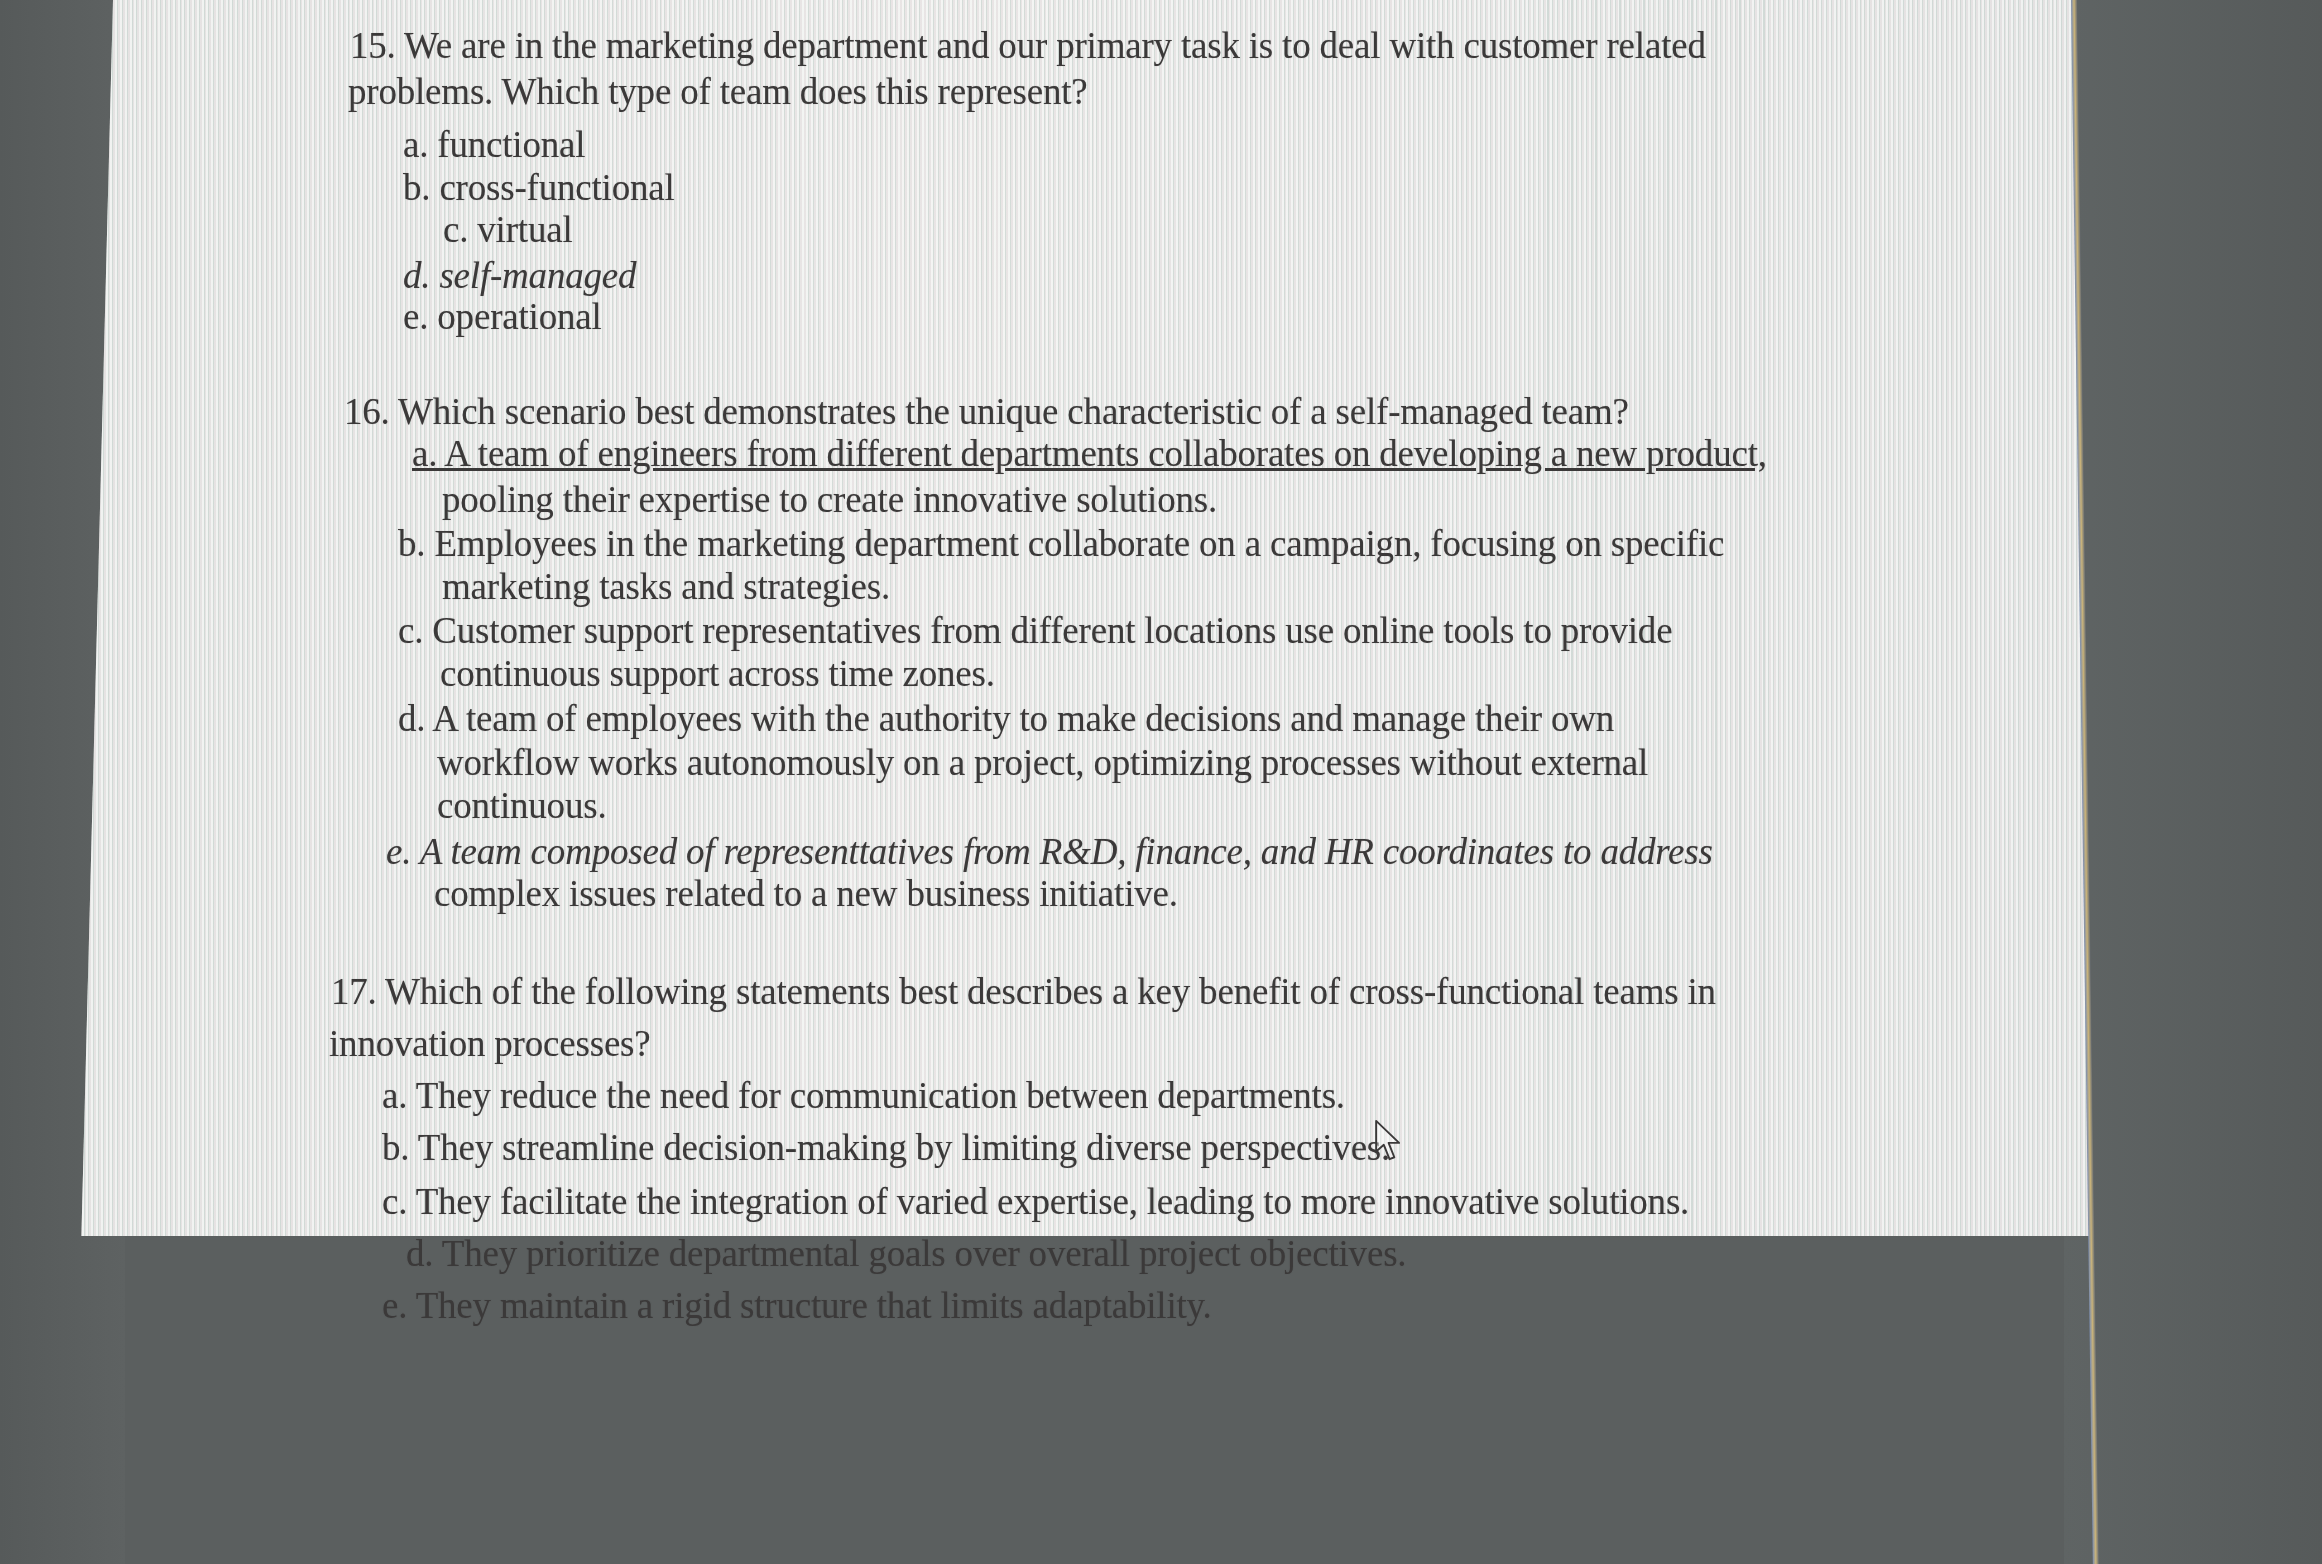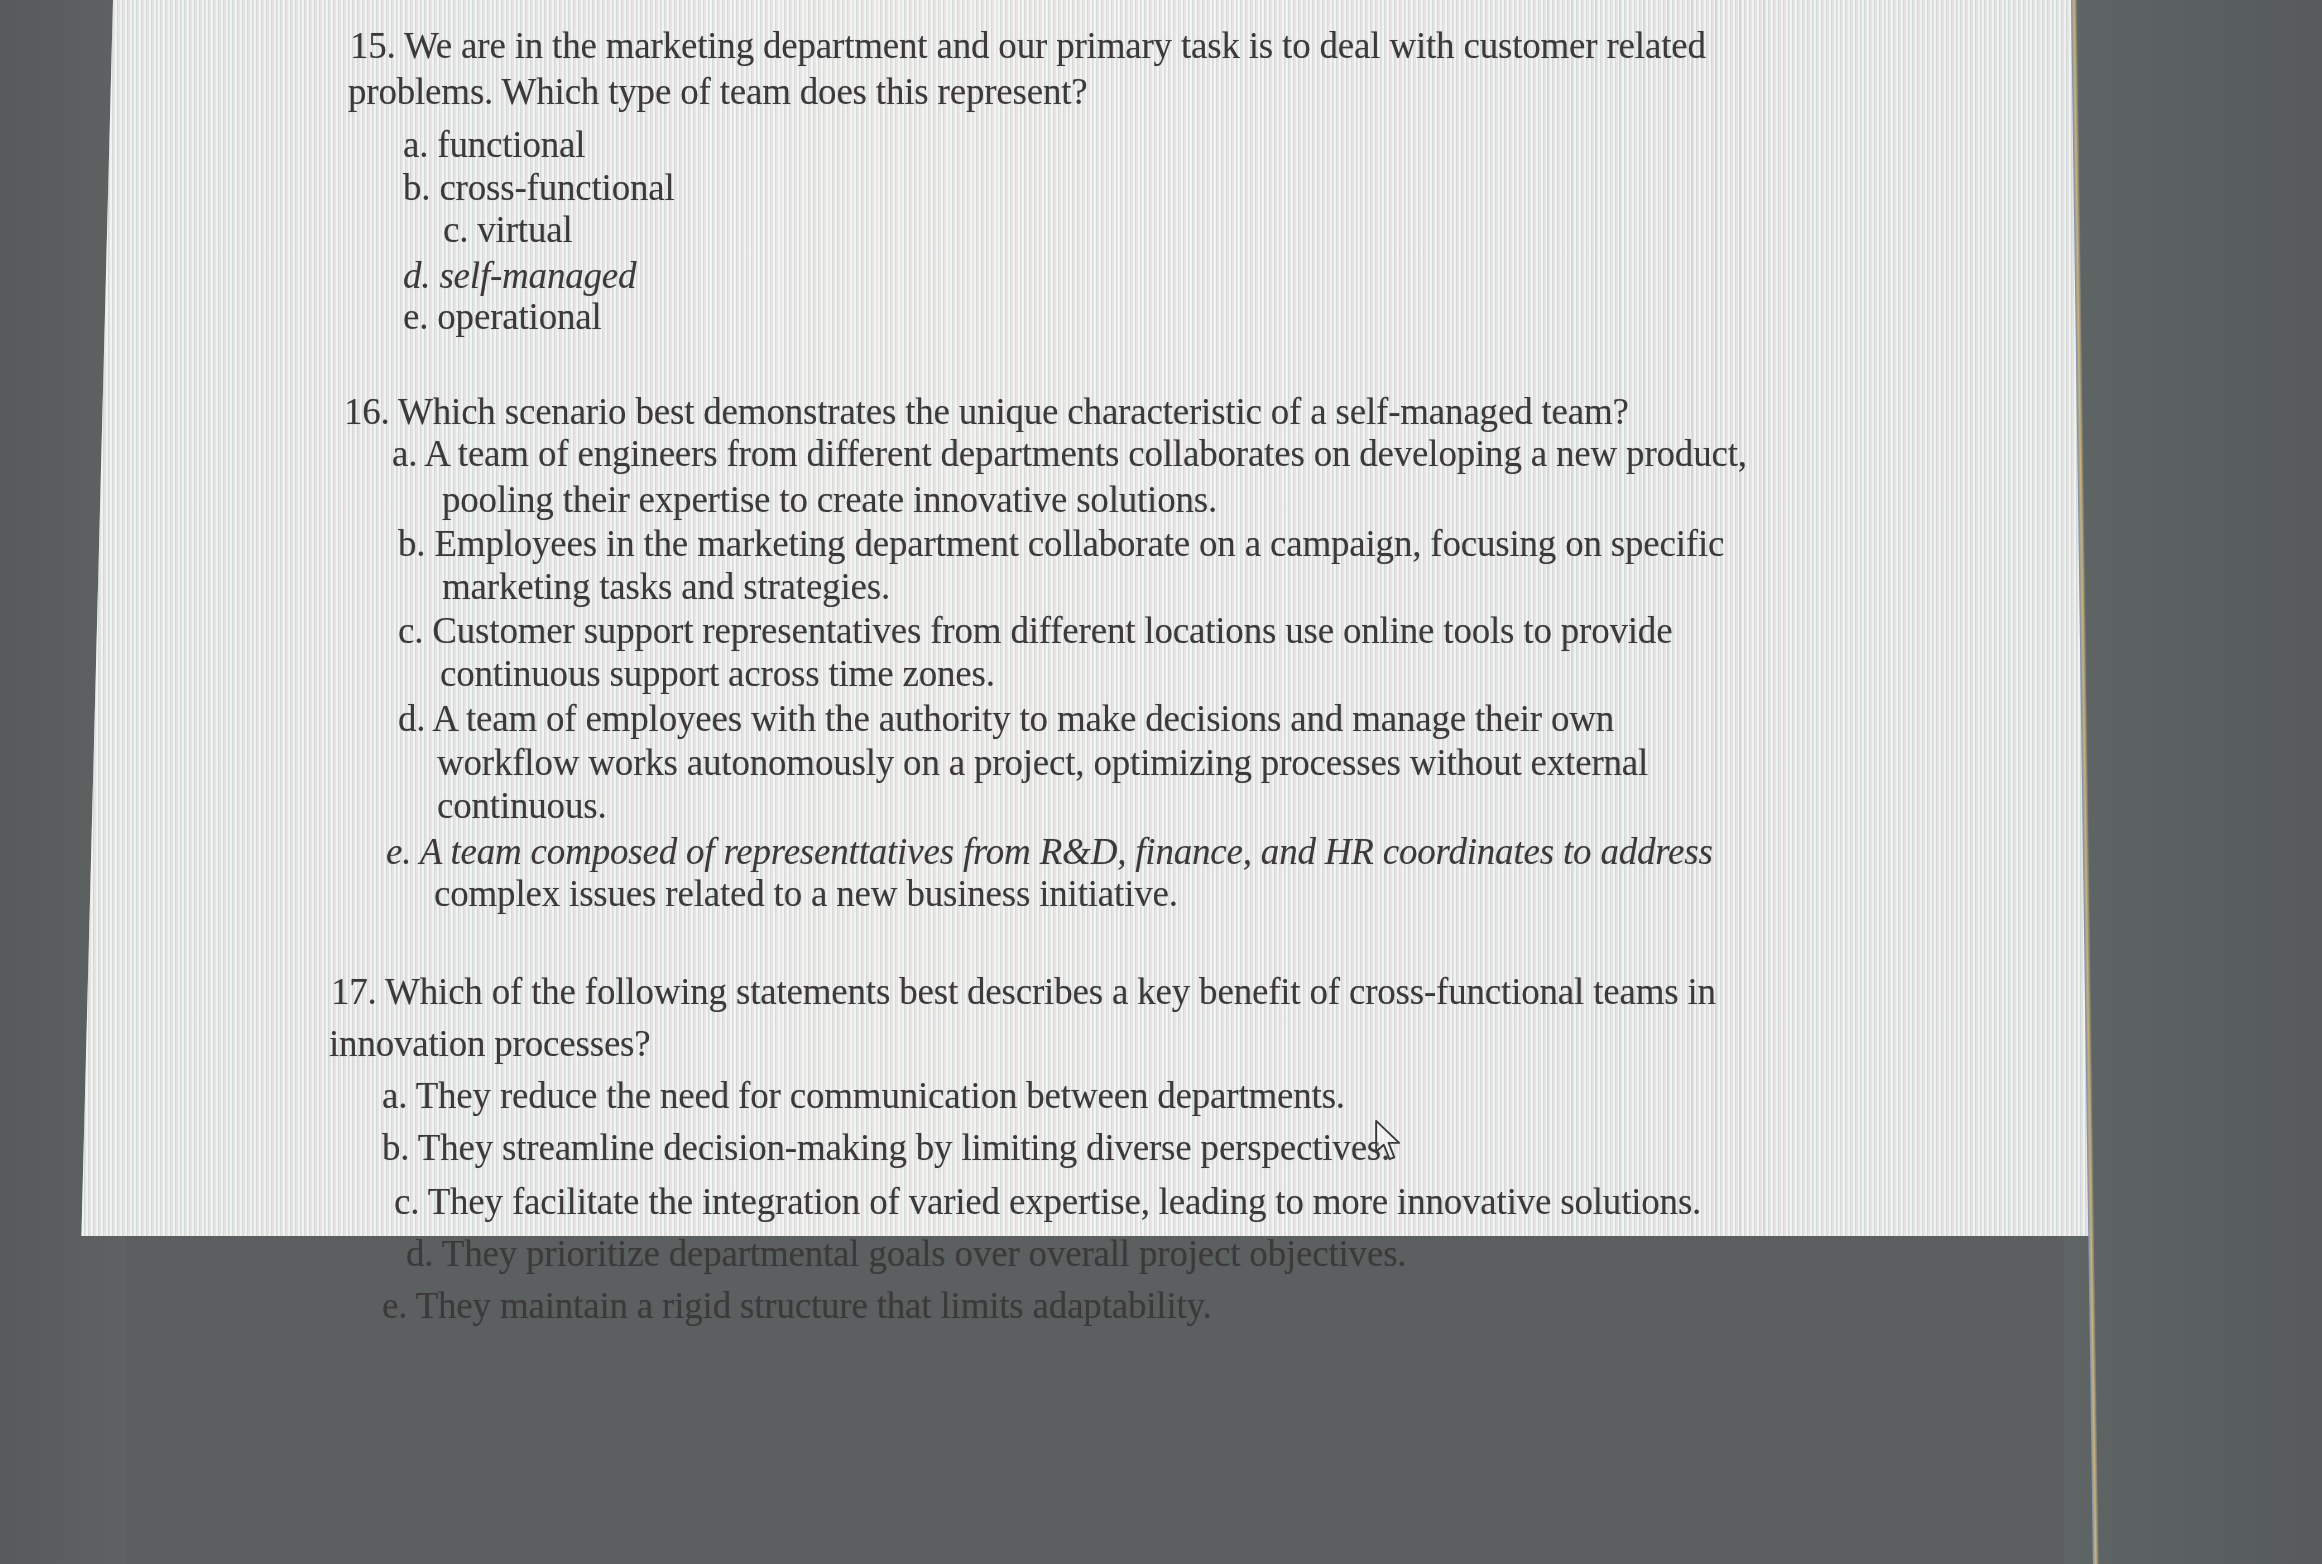--- a/index.html
+++ b/index.html
@@ -55,21 +55,21 @@
     <div class="text-line" style="left:403px; top:123px;">a. functional</div>
     <div class="text-line" style="left:403px; top:166px;">b. cross-functional</div>
     <div class="text-line" style="left:403px; top:208px;margin-left:40px;">c. virtual</div>
     <div class="text-line" style="left:403px; top:254px;font-style:italic;">d. self-managed</div>
     <div class="text-line" style="left:403px; top:295px;">e. operational</div>
   </div>
 
   <div>
     <div class="text-line" style="left:344px; top:390px;">16. Which scenario best demonstrates the unique characteristic of a self-managed team?</div>
 
-    <div class="text-line" style="left:392px; top:432px;">a. A team of engineers from different departments collaborates on developing a new product,</div>
+    <div class="text-line" style="left:412px; top:432px;text-decoration:underline;">a. A team of engineers from different departments collaborates on developing a new product,</div>
     <div class="text-line" style="left:442px; top:478px;">pooling their expertise to create innovative solutions.</div>
 
     <div class="text-line" style="left:398px; top:522px;">b. Employees in the marketing department collaborate on a campaign, focusing on specific</div>
     <div class="text-line" style="left:442px; top:565px;">marketing tasks and strategies.</div>
 
     <div class="text-line" style="left:398px; top:609px;">c. Customer support representatives from different locations use online tools to provide</div>
     <div class="text-line" style="left:440px; top:652px;">continuous support across time zones.</div>
 
     <div class="text-line" style="left:398px; top:697px;">d. A team of employees with the authority to make decisions and manage their own</div>
     <div class="text-line" style="left:437px; top:741px;">workflow works autonomously on a project, optimizing processes without external</div>
@@ -77,21 +77,21 @@
 
     <div class="text-line" style="left:386px; top:830px;font-style:italic;">e.  A team composed of representtatives from R&amp;D, finance, and HR coordinates to address</div>
     <div class="text-line" style="left:434px; top:872px;">complex issues related to a new business initiative.</div>
   </div>
 
   <div>
     <div class="text-line" style="left:331px; top:970px;">17. Which of the following statements best describes a key benefit of cross-functional teams in</div>
     <div class="text-line" style="left:329px; top:1022px;">innovation processes?</div>
     <div class="text-line" style="left:382px; top:1074px;">a. They reduce the need for communication between departments.</div>
     <div class="text-line" style="left:382px; top:1126px;">b. They streamline decision-making by limiting diverse perspectives.</div>
-    <div class="text-line" style="left:382px; top:1180px;padding-left:12px;">c. They facilitate the integration of varied expertise, leading to more innovative solutions.</div>
+    <div class="text-line" style="left:382px; top:1180px;">c. They facilitate the integration of varied expertise, leading to more innovative solutions.</div>
     <div class="text-line" style="left:382px; top:1232px;padding-left:24px;">d. They prioritize departmental goals over overall project objectives.</div>
     <div class="text-line" style="left:382px; top:1284px;">e. They maintain a rigid structure that limits adaptability.</div>
   </div>
 
   <svg class="cursor" viewBox="0 0 34 46">
     <path d="M2 2 L2 34 L10 27 L16 42 L21 40 L15 25 L26 25 Z" fill="rgba(255,255,255,0.35)" stroke="#3b3939" stroke-width="2" stroke-linejoin="round"></path>
   </svg>
 </div>
 
 <div class="screen-edge" style="left:2071px; transform:skewX(0.8deg);"></div>

